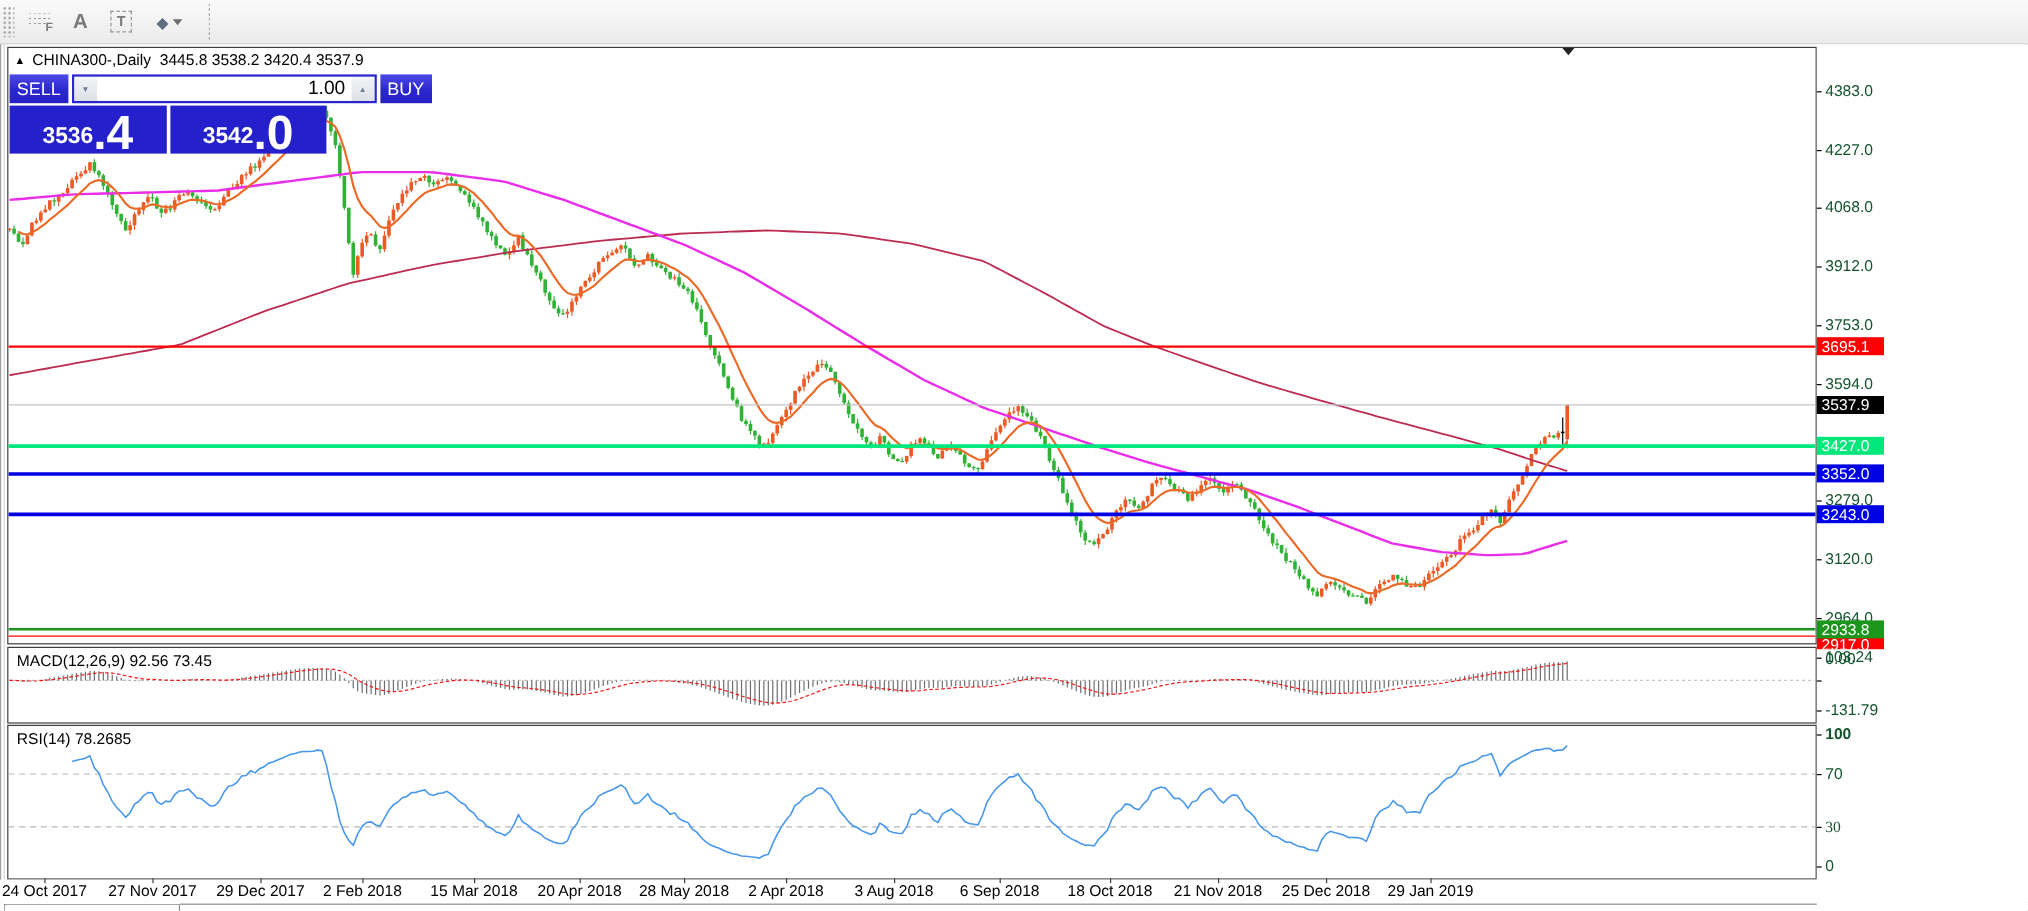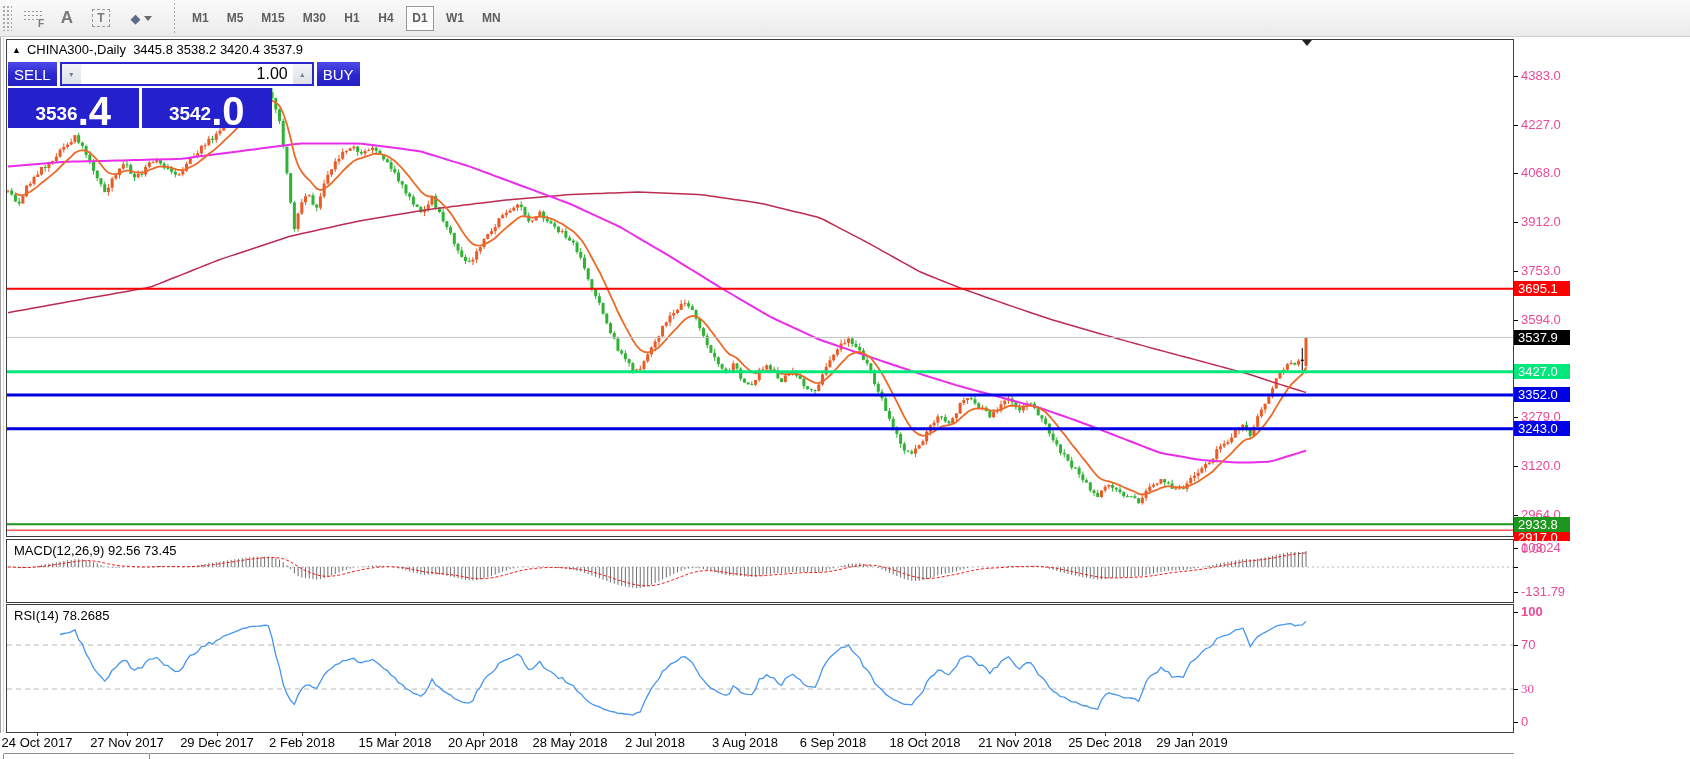--- a/index.html
+++ b/index.html
@@ -43,21 +43,21 @@
   .pane svg{display:block;}
   .pane-label{position:absolute;left:7px;top:3px;font:400 13px "Liberation Sans",sans-serif;color:#000;white-space:pre;}
 
   .chart-title{position:absolute;left:12px;top:42px;font:400 13px "Liberation Sans",sans-serif;color:#000;z-index:6;}
   .chart-title .tri{font-size:9px;margin-right:6px;position:relative;top:-1px;}
   .shift-marker{position:absolute;left:1302px;top:40px;width:0;height:0;z-index:5;
     border-left:5px solid transparent;border-right:5px solid transparent;border-top:6px solid #222;}
 
   
   .price-axis{position:absolute;left:1514px;top:37px;width:176px;height:715px;background:#fff;}
-  .ptick{position:absolute;left:7px;font:400 13px "Liberation Sans",sans-serif;color:#ec4899;line-height:15px;}
+  .ptick{position:absolute;left:7px;font:400 13px "Liberation Sans",sans-serif;color:#14532d;line-height:15px;}
   .ptickmark{position:absolute;left:0;width:4px;height:1px;background:#000;}
   .badge{position:absolute;left:0;height:15px;min-width:49px;padding:0 3px 0 4px;
     font:400 13px "Liberation Sans",sans-serif;line-height:15px;color:#fff;z-index:3;}
 
   
   .date-axis{position:absolute;left:0;top:733px;width:1690px;height:19px;background:#fff;}
   .dlabel{position:absolute;top:2px;transform:translateX(-50%);font:400 13px "Liberation Sans",sans-serif;color:#000;white-space:nowrap;}
   .dtick{position:absolute;top:-1px;width:1px;height:4px;background:#3e3e3e;}
   .tabstrip{position:absolute;left:0;top:752px;width:1690px;height:7px;background:#fff;}
   .tabline{position:absolute;left:150px;right:176px;top:1px;height:1px;background:#8a8a8a;}
@@ -97,31 +97,20 @@
   <button class="toolbtn">
     <span class="icoT">T</span>
   </button>
   <button class="toolbtn" style="width:46px">
     <span class="icoArr">
       <span class="diam">◆</span>
       <span class="caret"></span>
     </span>
   </button>
   <div class="vsep"></div>
-  <div id="tf-group" style="display:flex;align-items:center;">
-      <button class="tfbtn">M1</button>
-      <button class="tfbtn">M5</button>
-      <button class="tfbtn">M15</button>
-      <button class="tfbtn">M30</button>
-      <button class="tfbtn">H1</button>
-      <button class="tfbtn">H4</button>
-      <button class="tfbtn active">D1</button>
-      <button class="tfbtn">W1</button>
-      <button class="tfbtn">MN</button>
-    </div>
 </div>
 
 <div class="edgeL1"></div>
 <div class="edgeL2"></div>
 <div class="edgeR"></div>
 
 <div class="chart-title">
   <span class="tri">▲</span><span>CHINA300-,Daily</span>&nbsp;&nbsp;<span>3445.8 3538.2 3420.4 3537.9</span>
 </div>
 <div class="shift-marker"></div>
@@ -1263,21 +1252,21 @@
     <div class="dlabel" style="left: 217px;">29 Dec 2017</div>
     <div class="dtick" style="left: 302px;"></div>
     <div class="dlabel" style="left: 302px;">2 Feb 2018</div>
     <div class="dtick" style="left: 395px;"></div>
     <div class="dlabel" style="left: 395px;">15 Mar 2018</div>
     <div class="dtick" style="left: 483px;"></div>
     <div class="dlabel" style="left: 483px;">20 Apr 2018</div>
     <div class="dtick" style="left: 570px;"></div>
     <div class="dlabel" style="left: 570px;">28 May 2018</div>
     <div class="dtick" style="left: 655px;"></div>
-    <div class="dlabel" style="left: 655px;">2 Jul 2018</div>
+    <div class="dlabel" style="left: 655px;">2 Apr 2018</div>
     <div class="dtick" style="left: 745px;"></div>
     <div class="dlabel" style="left: 745px;">3 Aug 2018</div>
     <div class="dtick" style="left: 833px;"></div>
     <div class="dlabel" style="left: 833px;">6 Sep 2018</div>
     <div class="dtick" style="left: 925px;"></div>
     <div class="dlabel" style="left: 925px;">18 Oct 2018</div>
     <div class="dtick" style="left: 1015px;"></div>
     <div class="dlabel" style="left: 1015px;">21 Nov 2018</div>
     <div class="dtick" style="left: 1105px;"></div>
     <div class="dlabel" style="left: 1105px;">25 Dec 2018</div>

